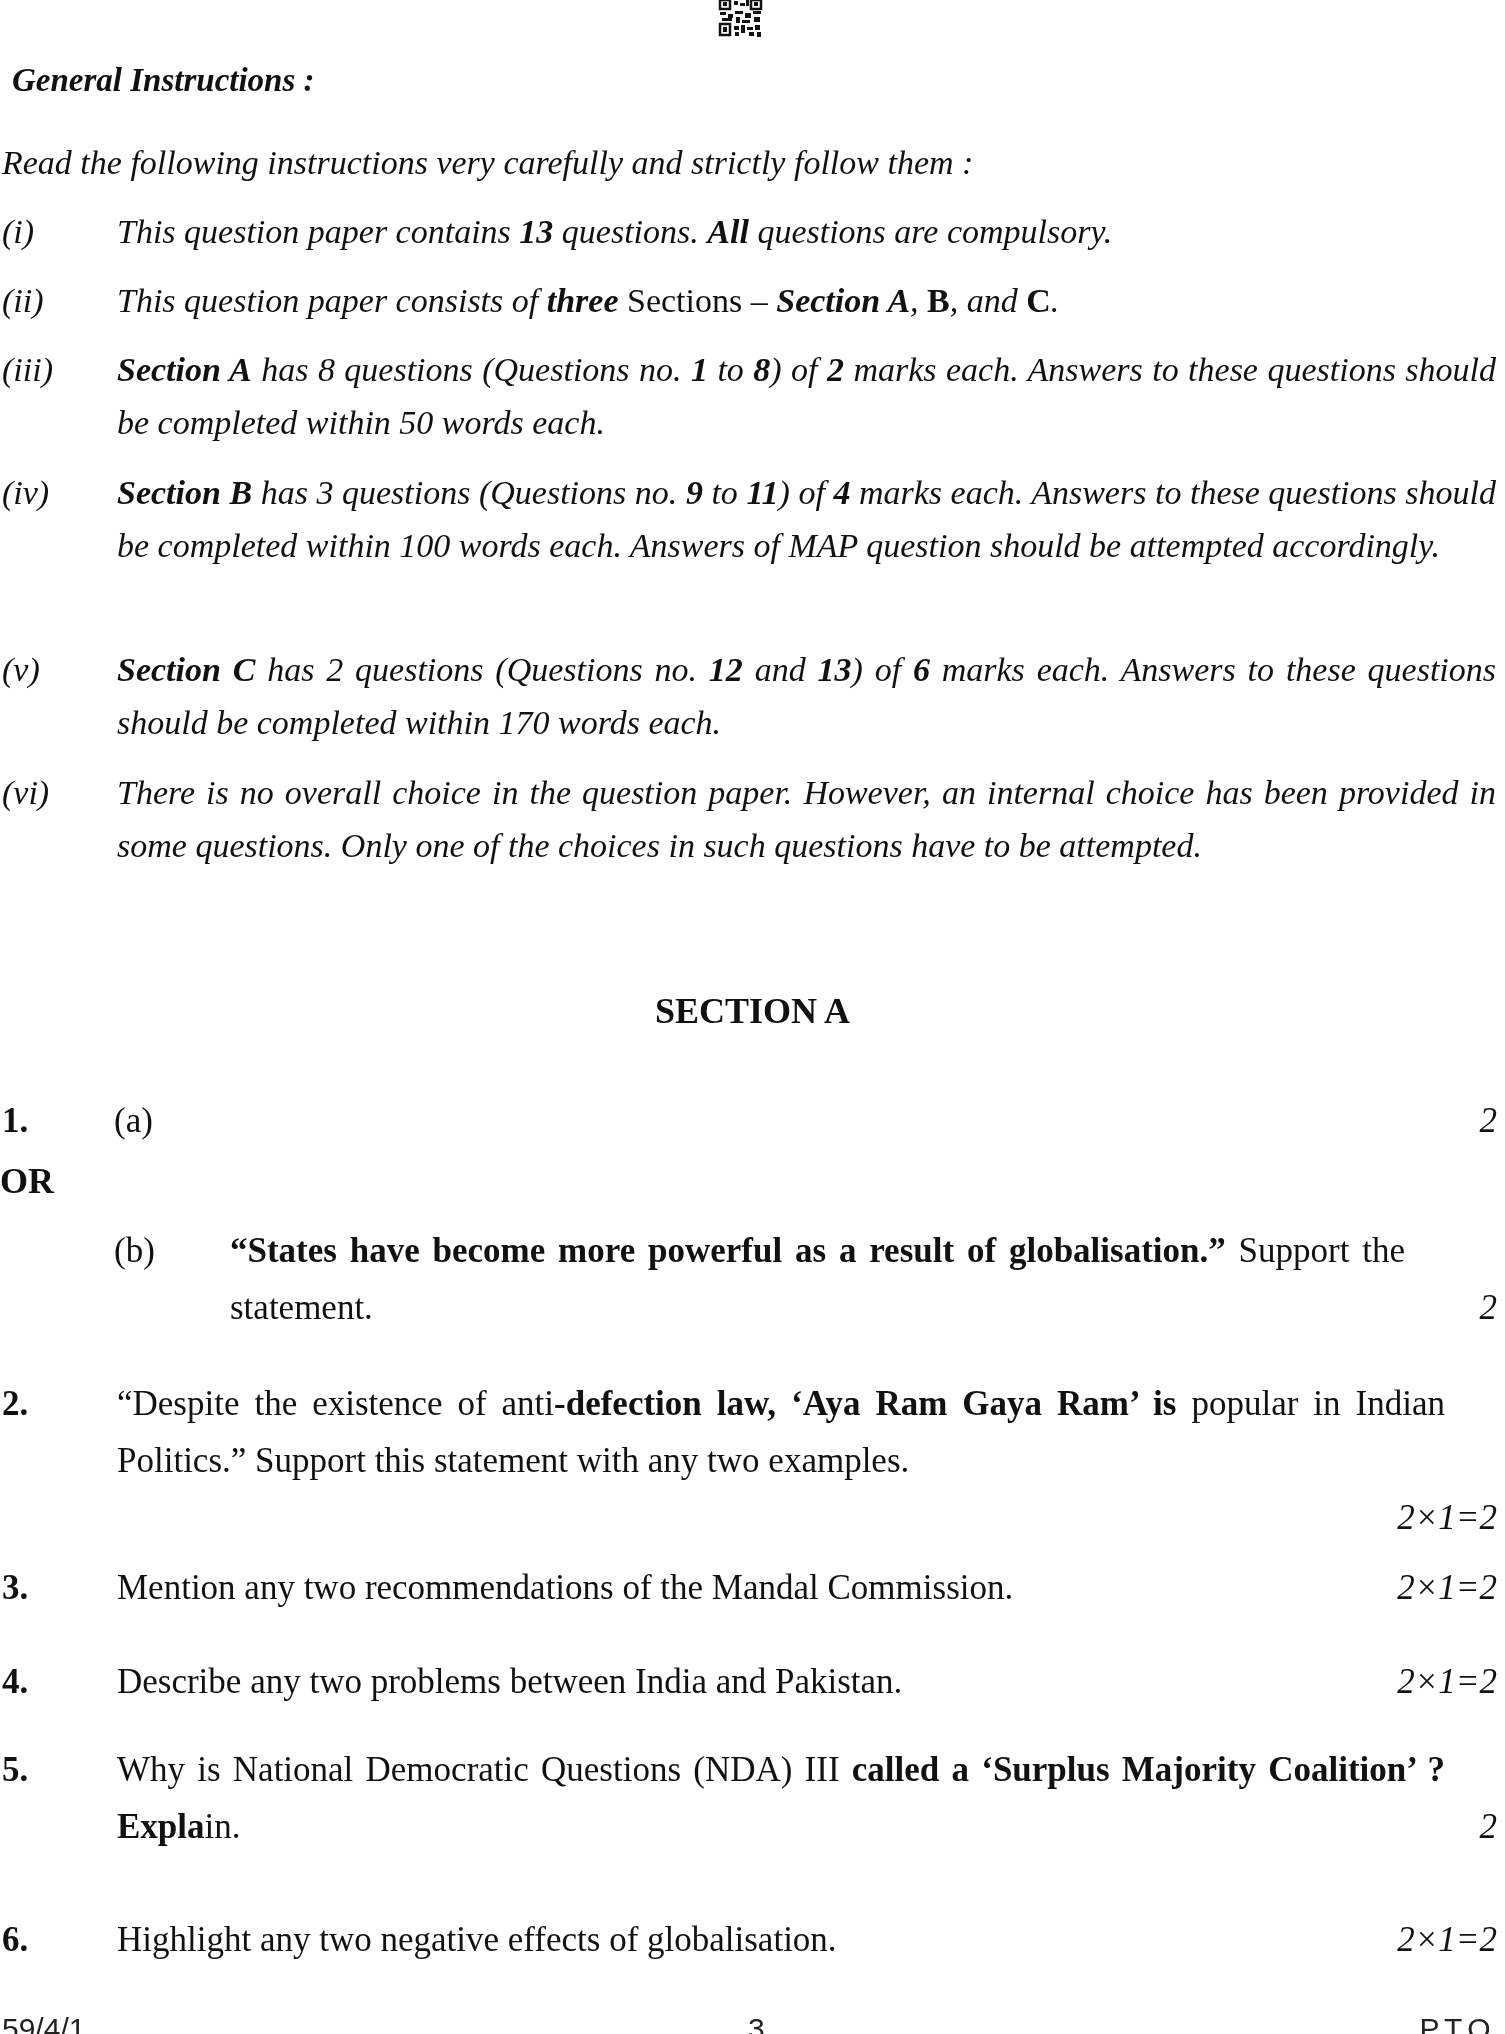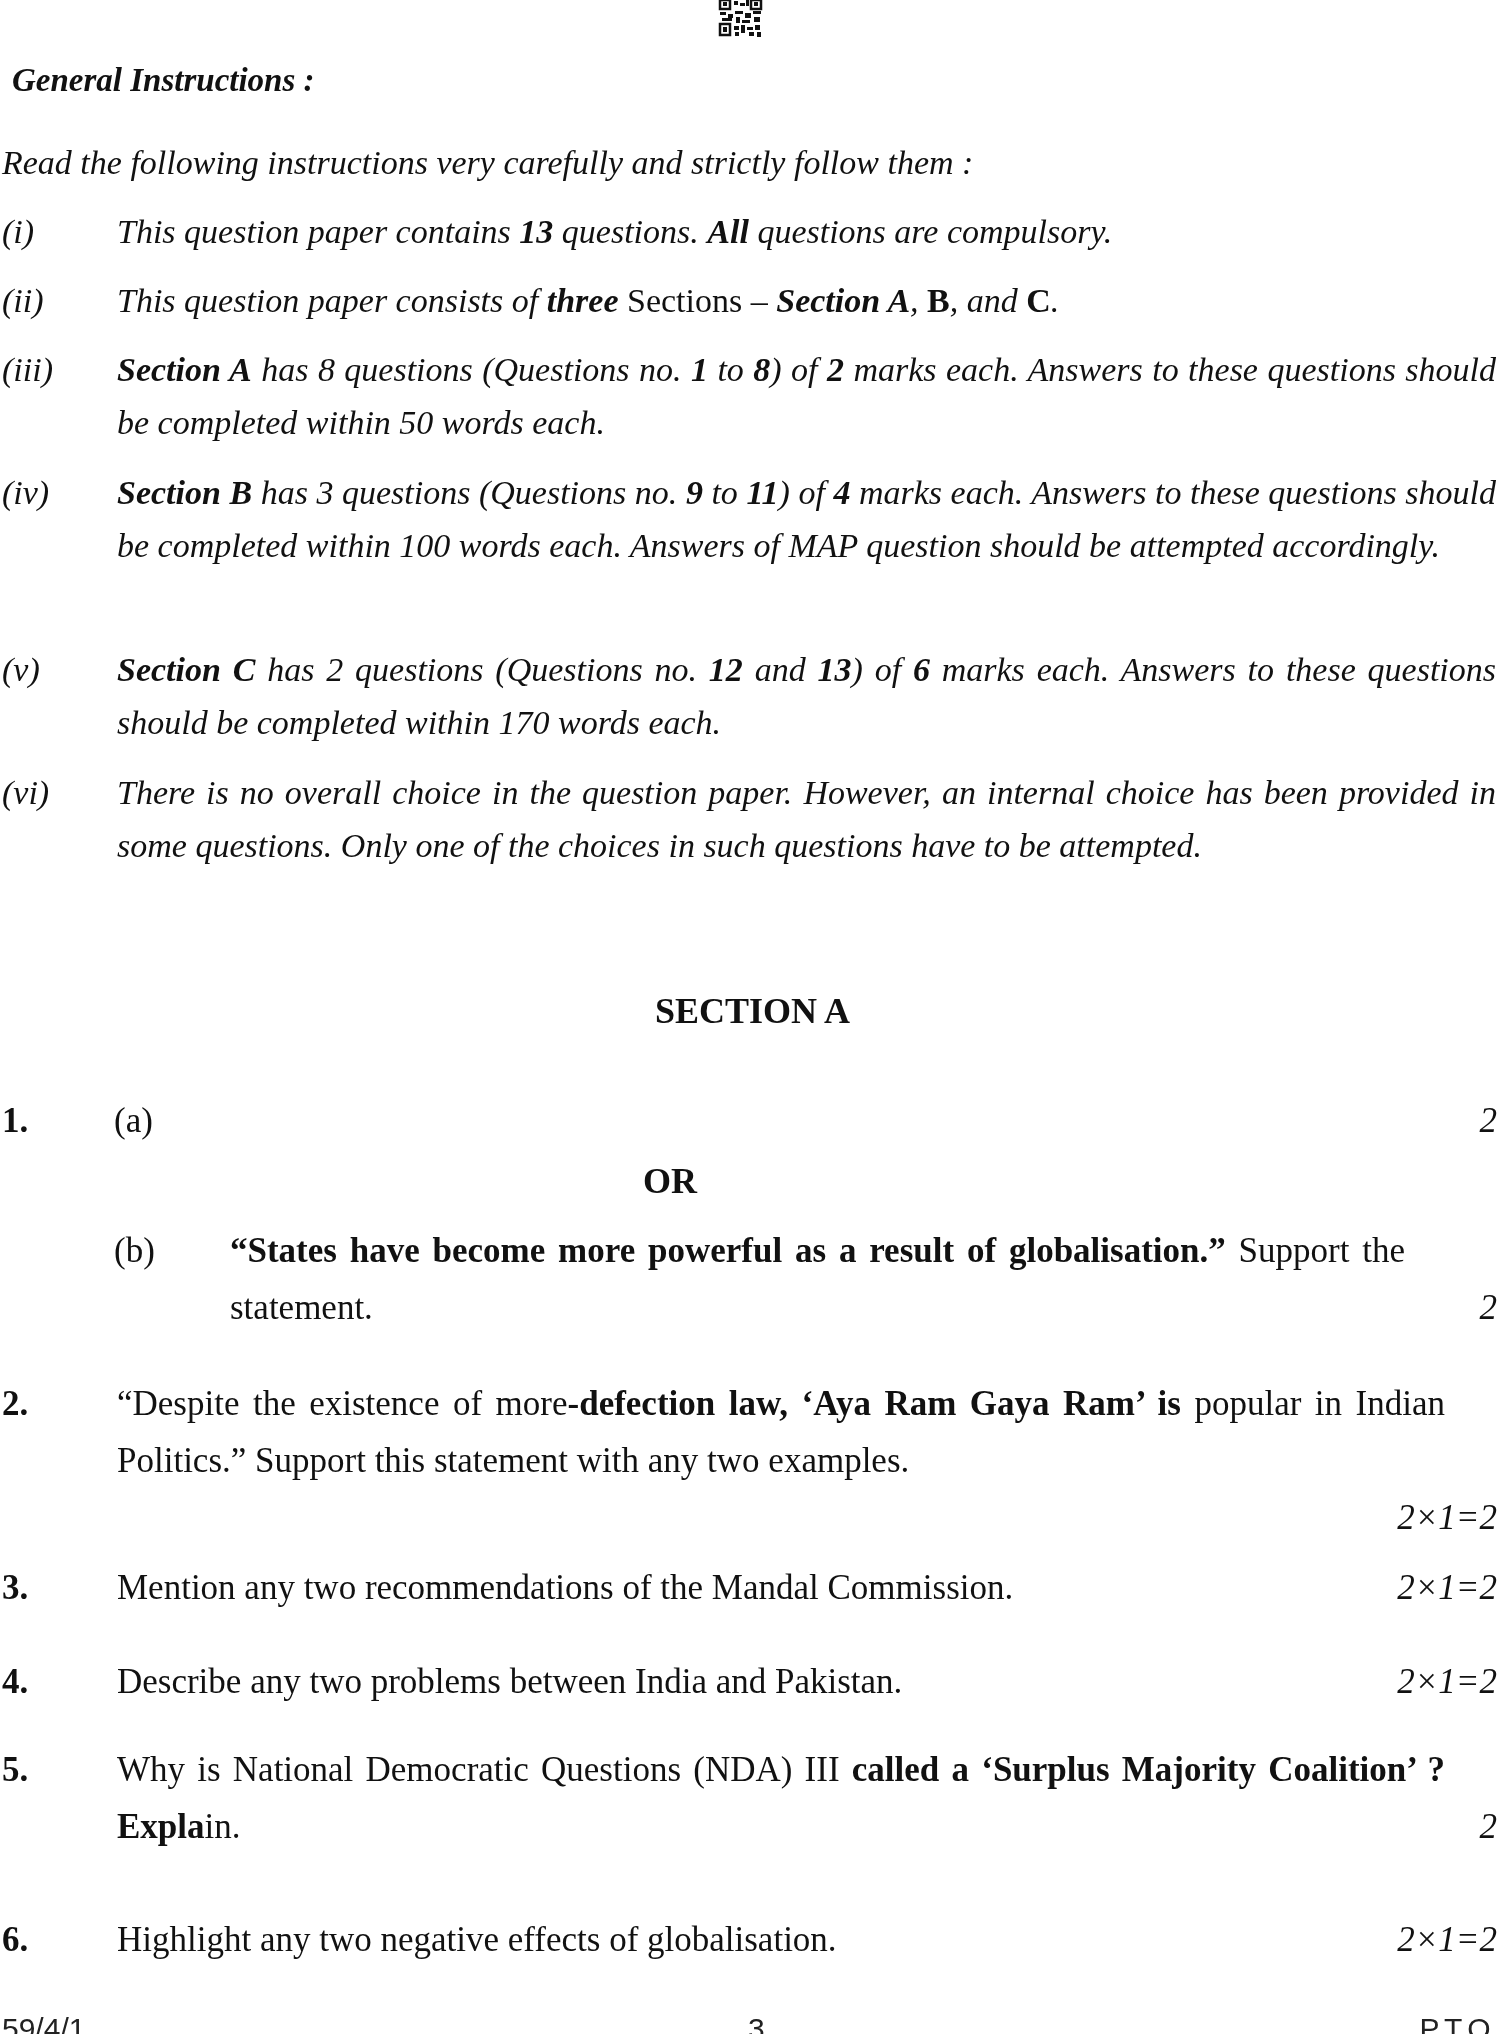--- a/index.html
+++ b/index.html
@@ -38,21 +38,21 @@
     position: absolute; left: 0; width: 1505px;
     font-family: "Liberation Serif", serif; font-size: 35px; line-height: 57px;
   }
   .q .qnum { position: absolute; left: 2px; top: 0; font-weight: bold; }
   .q .sub { position: absolute; left: 114px; top: 0; }
   .q .qtxt { position: absolute; left: 230px; right: 100px; top: 0; text-align: justify; text-align-last: left; }
   .q .qtxt.wide { left: 117px; right: 60px; }
   .q .marks { position: absolute; right: 8px; font-style: italic; }
   .q b { font-weight: bold; }
   .or {
-    left: 0; width: 1340px; text-align: center; top: 1160px;
+    left: 0; width: 1340px; text-align: left; top: 1160px;
     font-size: 36px; font-weight: bold; font-family: "Liberation Serif", serif;
   }
   .footer {
     position: absolute; top: 2012px; left: 0; width: 1505px; height: 40px;
     font-family: "Liberation Sans", sans-serif; font-size: 30px; color: #222;
   }
   .footer span { position: absolute; top: 0; }
 </style>
 </head>
 <body>
@@ -128,21 +128,21 @@
 </div>
 <div class="abs or">OR</div>
 <div class="q" style="top:1222px;">
   <span class="sub">(b)</span>
   <span class="qtxt"><b>“States have become more powerful as a result of globalisation.”</b><span> Support the statement.</span></span>
   <span class="marks" style="top:57px;">2</span>
 </div>
 
 <div class="q" style="top:1375px;">
   <span class="qnum">2.</span>
-  <span class="qtxt wide"><span>“Despite the existence of more</span><b>-defection law, ‘Aya Ram Gaya Ram’ is</b><span> popular in Indian Politics.” Support this statement with any two examples.</span></span>
+  <span class="qtxt wide"><span>“Despite the existence of anti</span><b>-defection law, ‘Aya Ram Gaya Ram’ is</b><span> popular in Indian Politics.” Support this statement with any two examples.</span></span>
   <span class="marks" style="top:114px;">2×1=2</span>
 </div>
 
 <div class="q" style="top:1559px;">
   <span class="qnum">3.</span>
   <span class="qtxt wide">Mention any two recommendations of the Mandal Commission.</span>
   <span class="marks" style="top:0;">2×1=2</span>
 </div>
 
 <div class="q" style="top:1653px;">

